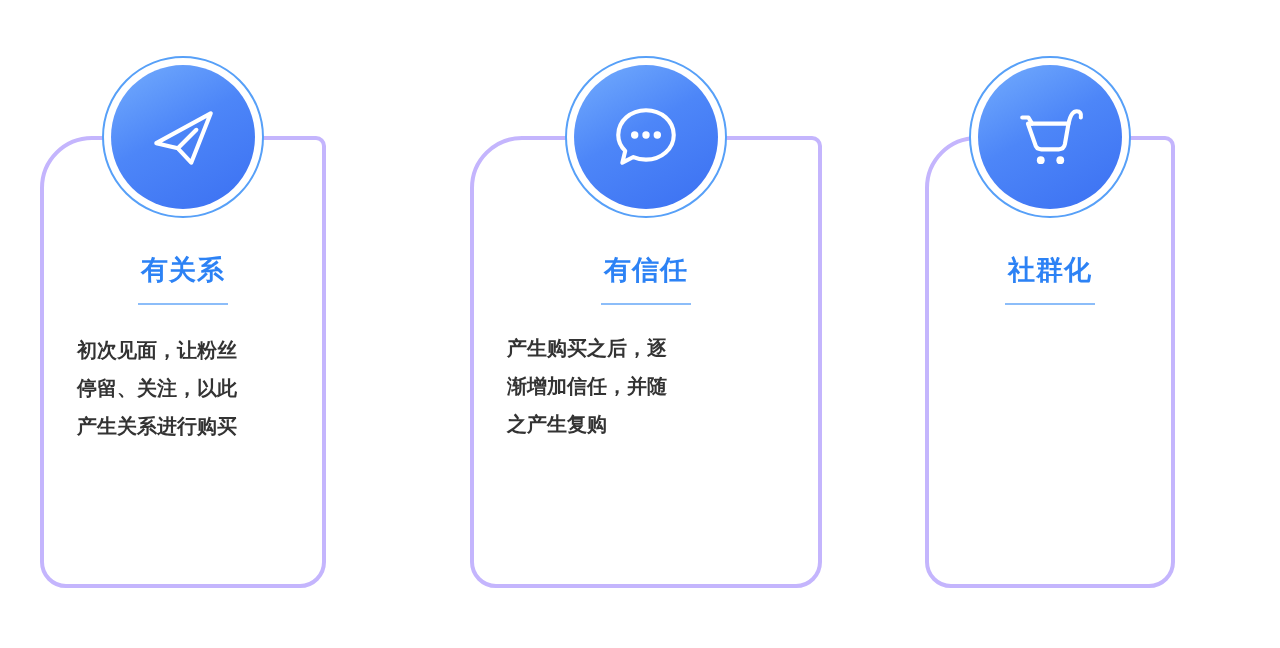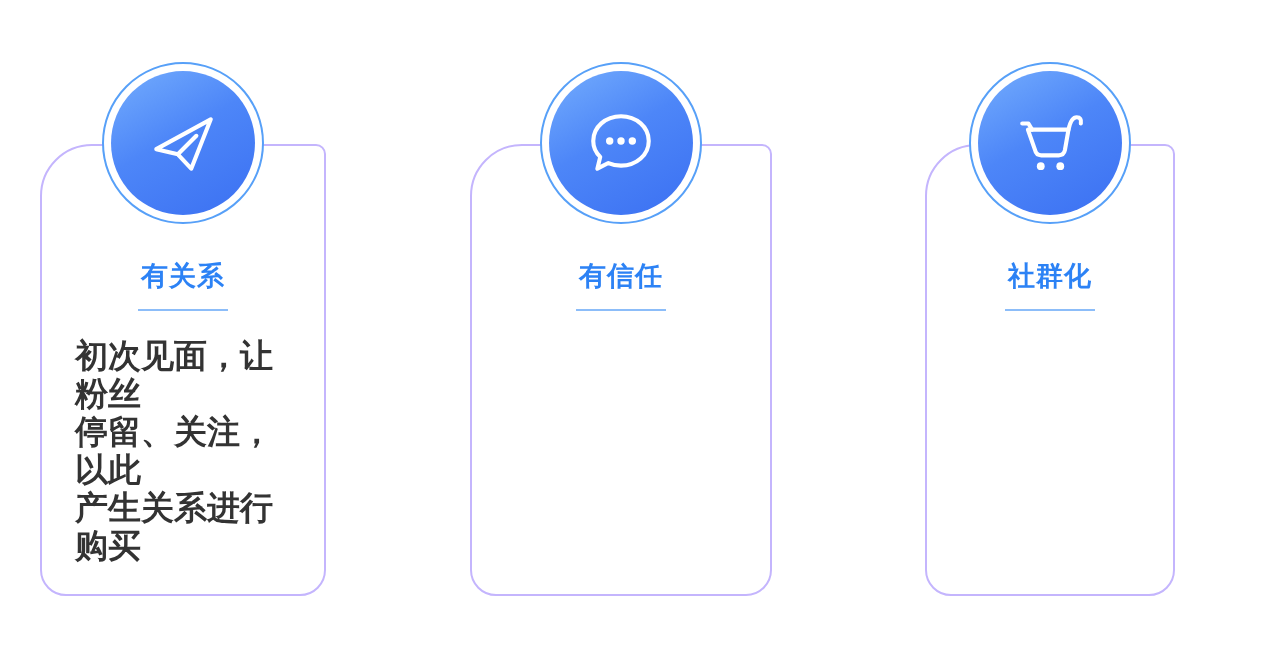--- a/index.html
+++ b/index.html
@@ -5,29 +5,29 @@
   html,body{margin:0;padding:0;background:#ffffff;}
   .canvas{
     position:relative;
     width:1280px;height:648px;
     background:#ffffff;
     font-family:"Liberation Sans","DejaVu Sans",sans-serif;
     overflow:hidden;
   }
   .card{
     position:absolute;
-    top:144px;
+    top:136px;
     height:452px;
-    border:2px solid #c4b5fd;
+    border:4px solid #c4b5fd;
     border-radius:52px 10px 26px 26px;
     box-sizing:border-box;
     background:#ffffff;
   }
   .card.c1{left:40px;width:286px;}
-  .card.c2{left:470px;width:302px;font-family:Liberation Mono, monospace;}
+  .card.c2{left:470px;width:352px;font-family:Liberation Mono, monospace;}
   .card.c3{left:925px;width:250px;}
 
   .icon-ring{
     position:absolute;
     top:-84px;left:50%;
     transform:translateX(-50%);
     width:162px;height:162px;
     box-sizing:border-box;
     border:2px solid #57a0f8;
     border-radius:50%;
@@ -52,21 +52,21 @@
     color:#2c82f5;
     letter-spacing:1px;
   }
   .title-underline{
     width:90px;height:2px;
     background:#8cbdf9;
     margin:15px auto 0 auto;
   }
   .card-body{
     margin:26px 33px 0 33px;
-    font-size:33px;
+    font-size:20px;
     font-weight:600;
     color:#333333;
     line-height:38px;
     white-space:pre-line;
     text-align:left;
   }
 </style>
 </head>
 <body>
 
@@ -94,20 +94,23 @@
         <svg viewBox="0 0 72 72" aria-hidden="true">
           <path class="icon-stroke" d="M36 10 C51 10 63 20.5 63 34 C63 47.5 51 58 36 58 C31.6 58 27.4 57.1 23.7 55.5 L13 61 L15.8 49.5 C11.5 45.3 9 39.9 9 34 C9 20.5 21 10 36 10 Z"></path>
           <circle class="icon-fill" cx="25" cy="34" r="3.6"></circle>
           <circle class="icon-fill" cx="36" cy="34" r="3.6"></circle>
           <circle class="icon-fill" cx="47" cy="34" r="3.6"></circle>
         </svg>
       </div>
     </div>
     <h2 class="card-title">有信任</h2>
     <div class="title-underline"></div>
+    <p class="card-body">产生购买之后，逐
+渐增加信任，并随
+之产生复购</p>
   </section>
 
   <section class="card c3">
     <div class="icon-ring">
       <div class="icon-circle">
         <svg viewBox="0 0 72 72" aria-hidden="true">
           <path class="icon-stroke" d="M9 17 H15 L18.5 23"></path>
           <path class="icon-stroke" d="M14.5 23 H54 L50.5 43 Q49.5 48 44.5 48 H27.5 Q22.5 48 21.5 43 Z"></path>
           <path class="icon-stroke" d="M54 23 Q56.5 11 62 11 Q67 11 66 17"></path>
           <circle class="icon-fill" cx="27" cy="58.5" r="3.8"></circle>

